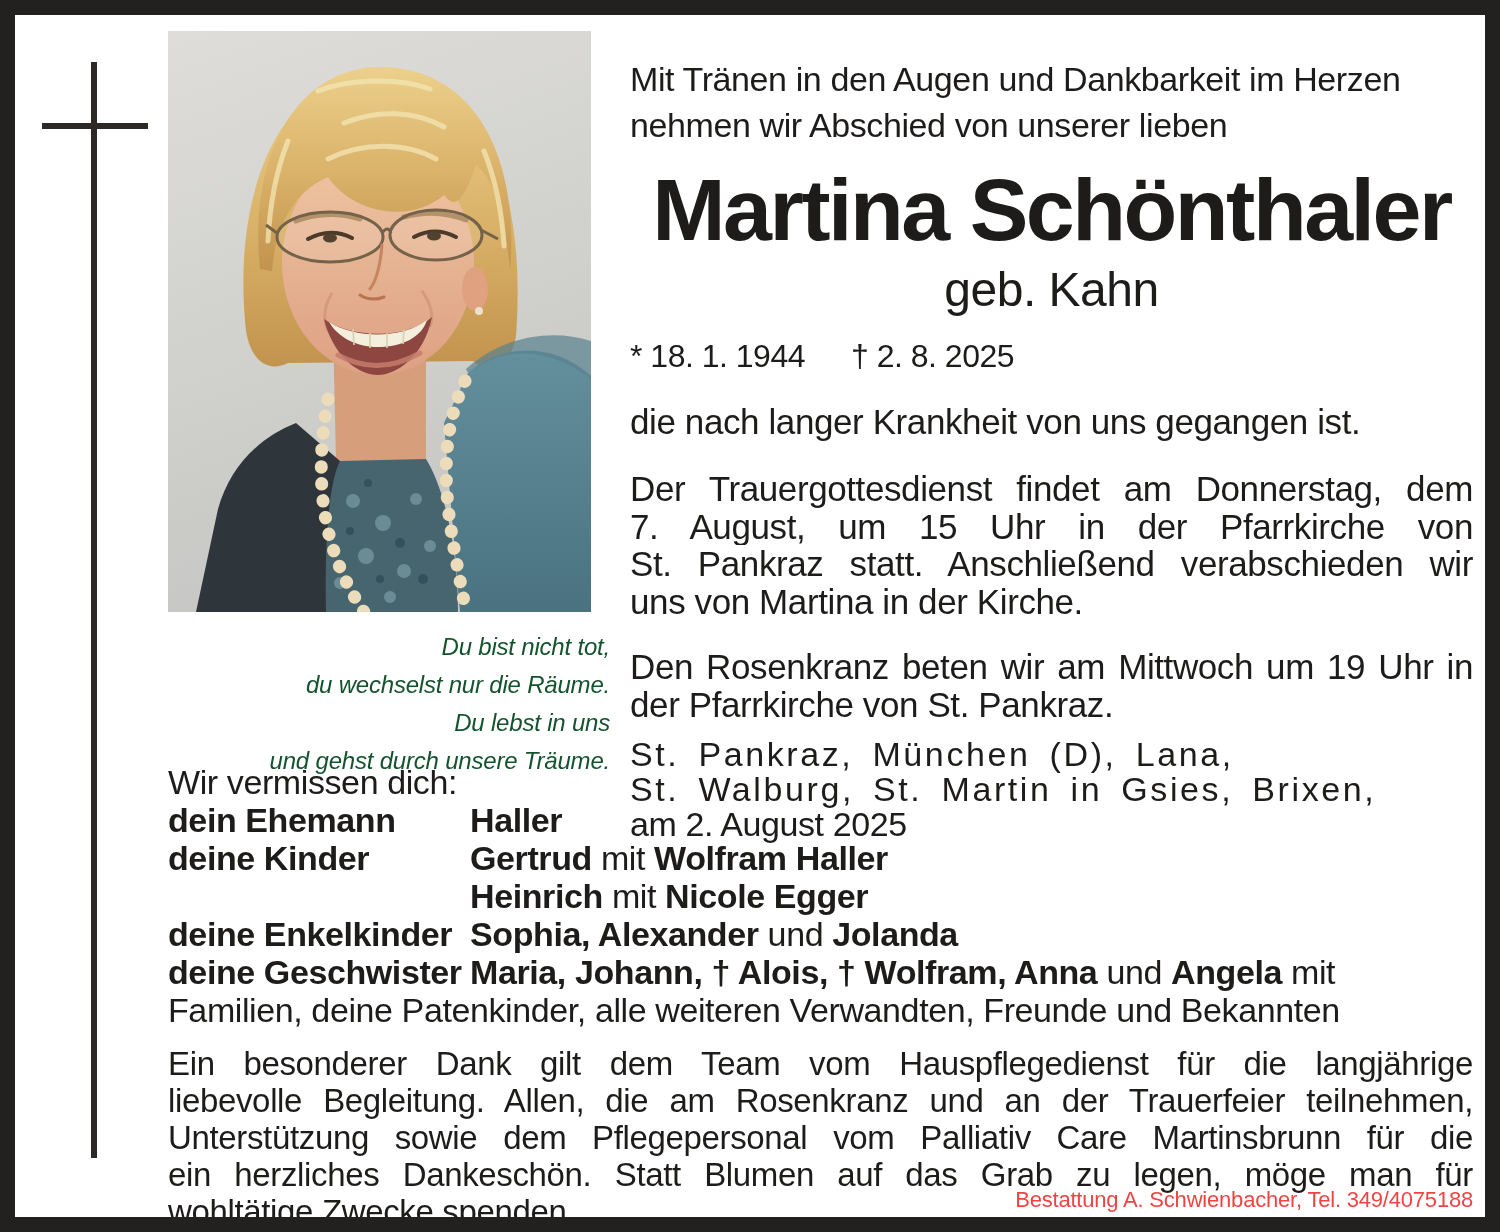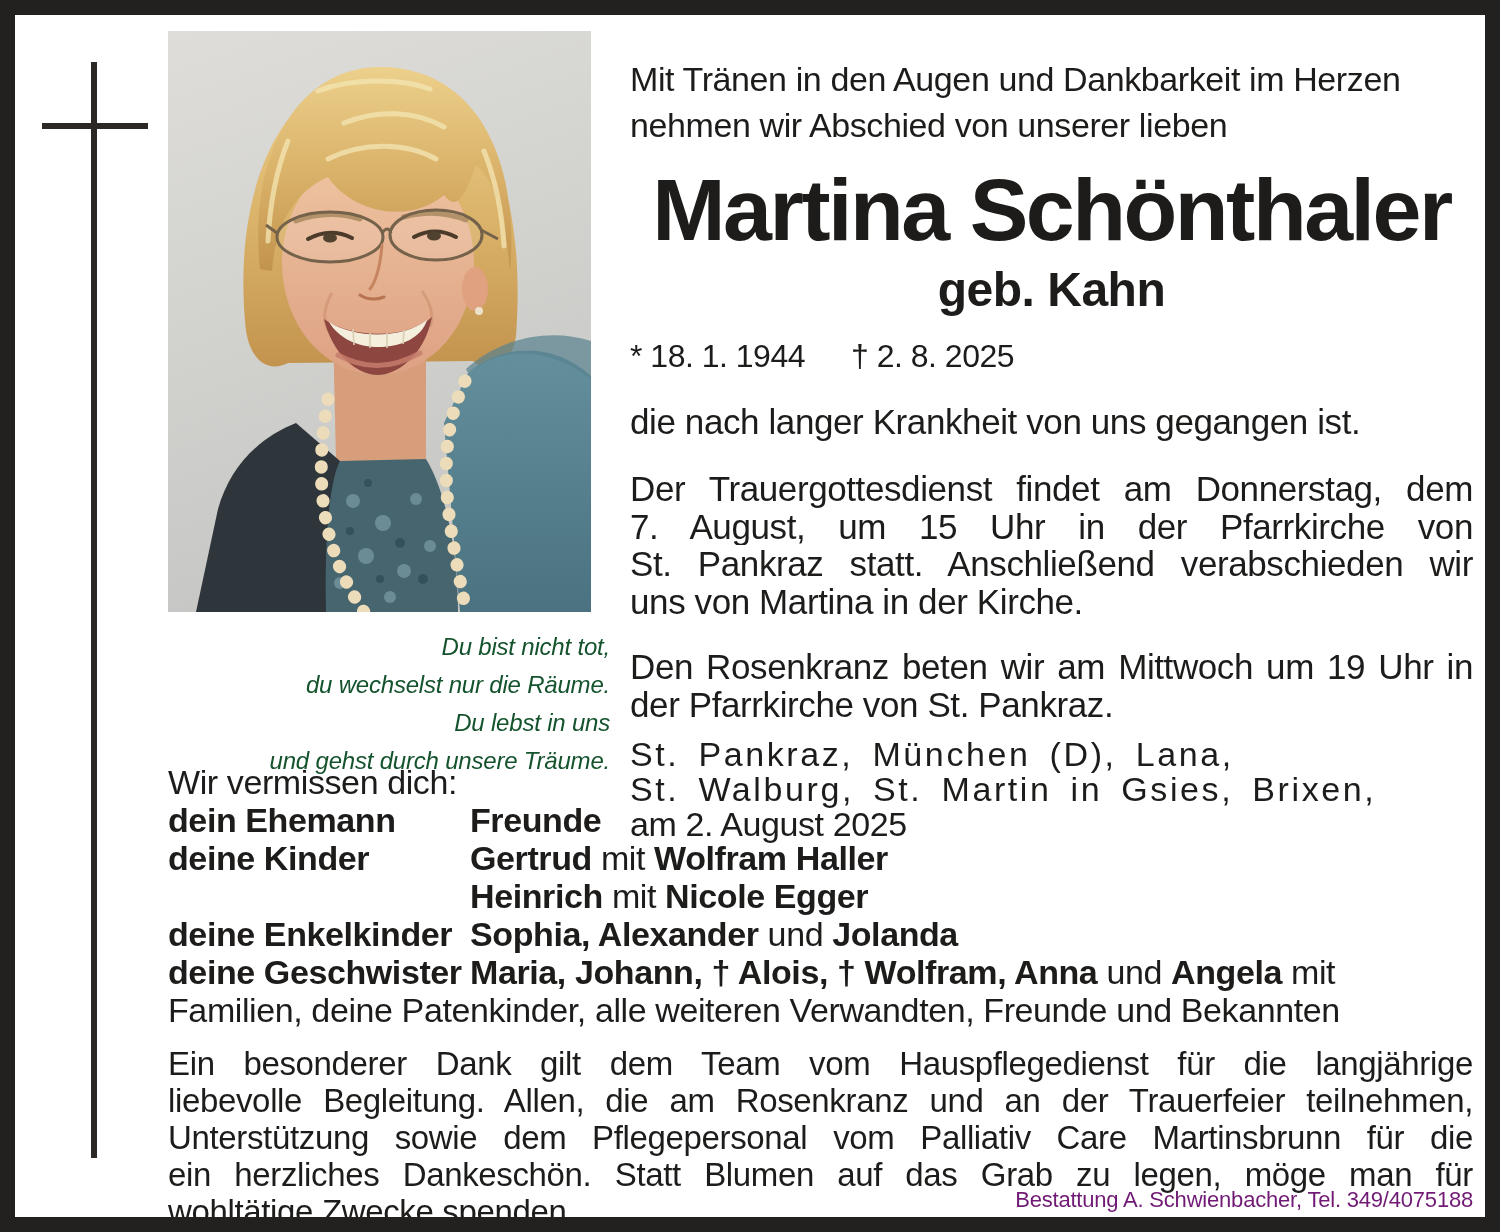--- a/index.html
+++ b/index.html
@@ -26,39 +26,39 @@
     color:#14532d;letter-spacing:-0.2px;
   }
 
   
   .rcol{position:absolute;left:630px;top:56px;width:843px;}
   .intro{font-size:34px;line-height:46px;letter-spacing:-0.4px;}
   .name{
     margin-top:16px;font-size:88px;line-height:92px;font-weight:700;
     letter-spacing:-2.5px;text-align:center;white-space:nowrap;
   }
-  .maiden{margin-top:6px;font-size:48px;line-height:56px;font-weight:700;text-align:center;letter-spacing:-0.5px;}
+  .maiden{margin-top:6px;font-size:48px;line-height:56px;font-weight:400;text-align:center;letter-spacing:-0.5px;}
   .dates{margin-top:16px;font-size:32px;line-height:44px;font-weight:400;text-align:left;letter-spacing:-0.5px;}
   .dates .gap{display:inline-block;width:46px;}
   .lead{margin-top:24px;font-size:35px;line-height:40px;letter-spacing:-0.4px;}
   .para{margin-top:28px;font-size:35px;line-height:37.5px;letter-spacing:-0.4px;}
   .jl{text-align:justify;text-align-last:justify;white-space:nowrap;overflow:hidden;}
   .ll{text-align:left;}
   .places{margin-top:14px;font-size:34px;line-height:35px;letter-spacing:-0.4px;}
   .tracked{letter-spacing:2.6px;word-spacing:7px;}
 
   
   .bottom{position:absolute;left:168px;top:763px;width:1305px;font-size:34px;line-height:38px;letter-spacing:-0.4px;}
   .fam-row{white-space:nowrap;}
   .fam-label{display:inline-block;width:302px;font-weight:bold;}
   .b{font-weight:700;}
   .thanks{margin-top:16px;font-size:33px;line-height:37px;letter-spacing:-0.35px;}
 
   .footer{
-    position:absolute;right:27px;bottom:19px;font-size:22px;letter-spacing:-0.2px;color:#701a75;margin-top:34px;
+    position:absolute;right:27px;bottom:19px;font-size:22px;letter-spacing:-0.2px;color:#ef4444;margin-top:34px;
   }
 </style>
 </head>
 <body>
 
 <div class="frame"></div>
 
 <div class="cross-v"></div>
 <div class="cross-h"></div>
 
@@ -206,21 +206,21 @@
     <div class="tracked">St. Pankraz, München (D), Lana,</div>
     <div class="tracked">St. Walburg, St. Martin in Gsies, Brixen,</div>
     <div>am 2. August 2025</div>
   </div>
 </div>
 
 <div class="bottom">
   <div>Wir vermissen dich:</div>
 
   <div class="fam-row">
-    <span class="fam-label">dein Ehemann</span><span class="b">Freunde</span>
+    <span class="fam-label">dein Ehemann</span><span class="b">Haller</span>
   </div>
   <div class="fam-row">
     <span class="fam-label">deine Kinder</span><span class="b">Gertrud</span><span> mit </span><span class="b">Wolfram Haller</span>
   </div>
   <div class="fam-row">
     <span class="fam-label"></span><span class="b">Heinrich</span><span> mit </span><span class="b">Nicole Egger</span>
   </div>
   <div class="fam-row">
     <span class="fam-label">deine Enkelkinder</span><span class="b">Sophia, Alexander</span><span> und </span><span class="b">Jolanda</span>
   </div>

